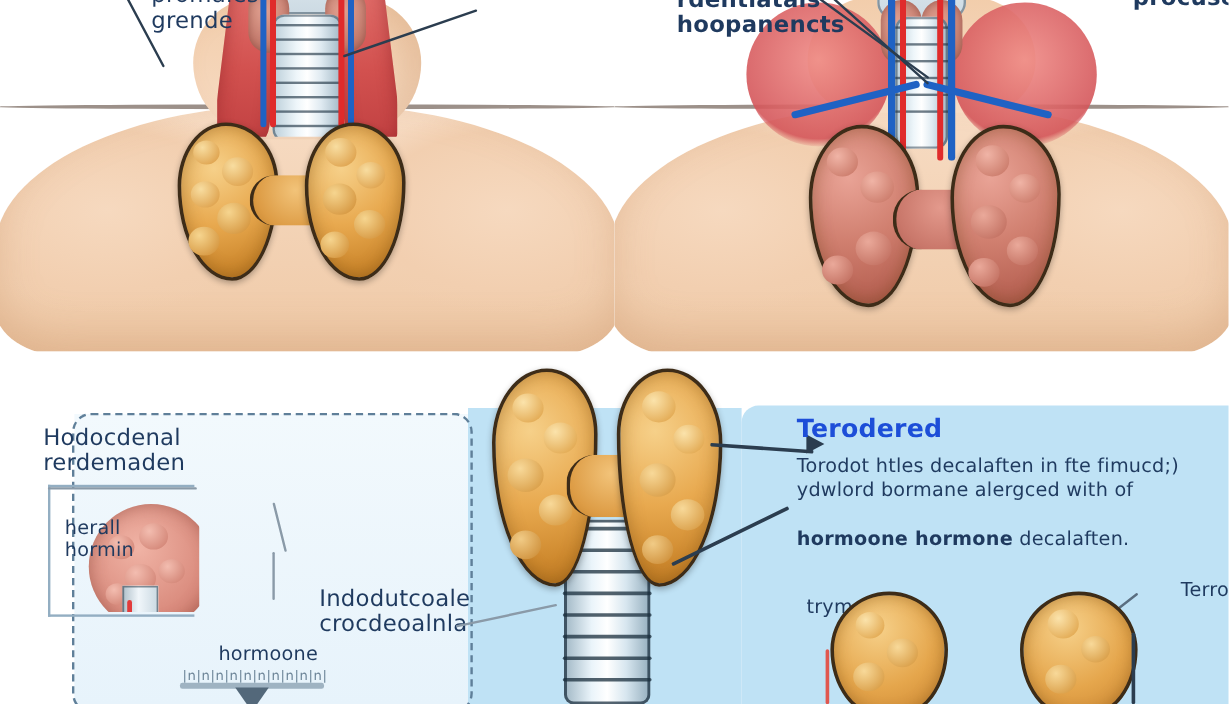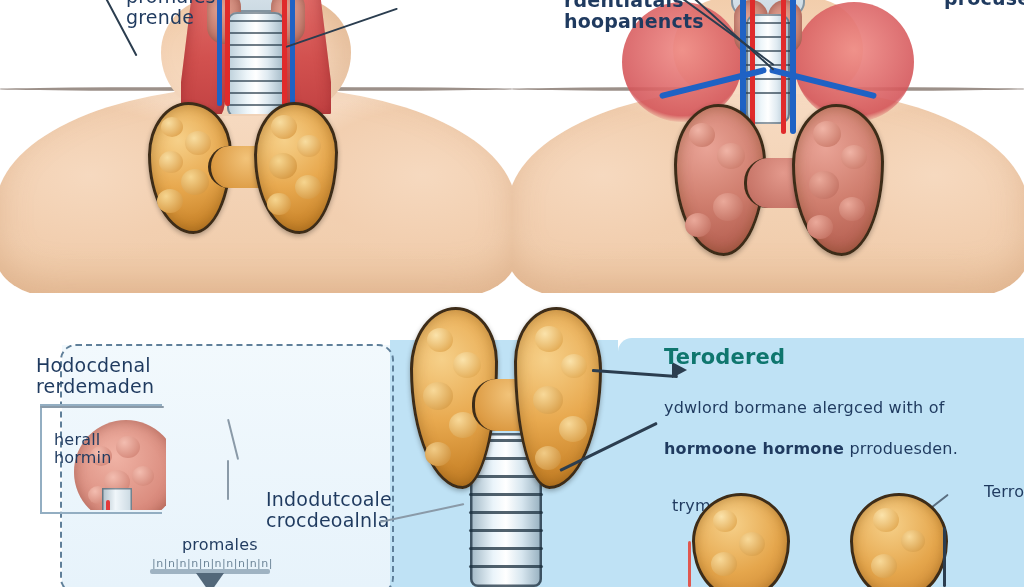--- a/index.html
+++ b/index.html
@@ -263,21 +263,21 @@
 hormin</div>
 
     <div class="lbl t-lg" style="left:266px;top:196px;">Indodutcoale
 crocdeoalnla</div>
 
     <div class="leader grey" style="left:228px;top:125px;width:42px;transform:rotate(76deg);"></div>
     <div class="leader grey" style="left:228px;top:166px;width:40px;transform:rotate(90deg);"></div>
     <div class="leader grey" style="left:380px;top:228px;width:86px;transform:rotate(-12deg);"></div>
     <div class="leader grey" style="left:40px;top:113px;width:124px;transform:rotate(0deg);"></div>
 
-    <div class="lbl t-md" style="left:182px;top:243px;">promales</div>
+    <div class="lbl t-md" style="left:182px;top:243px;">hormoone</div>
 
     <div class="ticks" style="left:152px;top:264px;">|n|n|n|n|n|n|n|n|n|n|n|n|</div>
     <div class="ruler" style="left:150px;top:276px;"></div>
     <div class="tri" style="left:196px;top:280px;"></div>
 
     <div class="bigtrach" style="left:470px;top:140px;height:154px;">
       <div class="ring" style="top:6px;"></div>
         <div class="ring" style="top:24px;"></div>
       <div class="ring" style="top:42px;"></div>
         <div class="ring" style="top:60px;"></div>
@@ -303,25 +303,26 @@
         <div class="bump" style="left:42px;top:106px;width:28px;height:26px;background:radial-gradient(circle at 35% 30%,#f8d999,#d39237);"></div>
         <div class="bump" style="left:18px;top:136px;width:26px;height:24px;background:radial-gradient(circle at 35% 30%,#f1cb86,#c9862e);"></div>
       </div>
     </div>
 
     <div class="leader" style="left:592px;top:76px;width:86px;transform:rotate(4deg);height:3px;"></div>
     <div class="abs" style="left:672px;top:69px;width:0;height:0;border-top:8px solid transparent;
                border-bottom:8px solid transparent;border-left:15px solid #2b3d4f;"></div>
     <div class="leader" style="left:560px;top:176px;width:108px;transform:rotate(-26deg);height:3px;"></div>
 
-    <div class="lbl t-head" style="left:664px;top:53px;color:#0f766e;">Terodered</div>
-
+    <div class="lbl t-head" style="left:664px;top:53px;color:#1d4ed8;">Terodered</div>
+
+    <div class="lbl t-body" style="left:664px;top:84px;width:330px;">Torodot htles decalaften in fte fimucd;)</div>
     <div class="lbl t-body" style="left:664px;top:104px;width:330px;">ydwlord bormane alergced with of</div>
     <div class="lbl t-body" style="left:664px;top:124px;width:330px;">
-      <span class="b">hormoone hormone</span><span> prroduesden.</span>
+      <span class="b">hormoone hormone</span><span> decalaften.</span>
     </div>
 
     <div class="lbl t-md" style="left:672px;top:497px;"></div>
     <div class="lbl t-md" style="left:672px;top:204px;">trymo</div>
     <div class="leader thin" style="left:716px;top:218px;width:36px;transform:rotate(40deg);"></div>
 
     <div class="lbl t-md" style="left:952px;top:190px;margin-left:32px;">Terro</div>
     <div class="leader thin" style="left:918px;top:224px;width:38px;transform:rotate(-38deg);"></div>
 
     <div class="minithy" style="left:692px;top:200px;width:256px;height:94px;">

